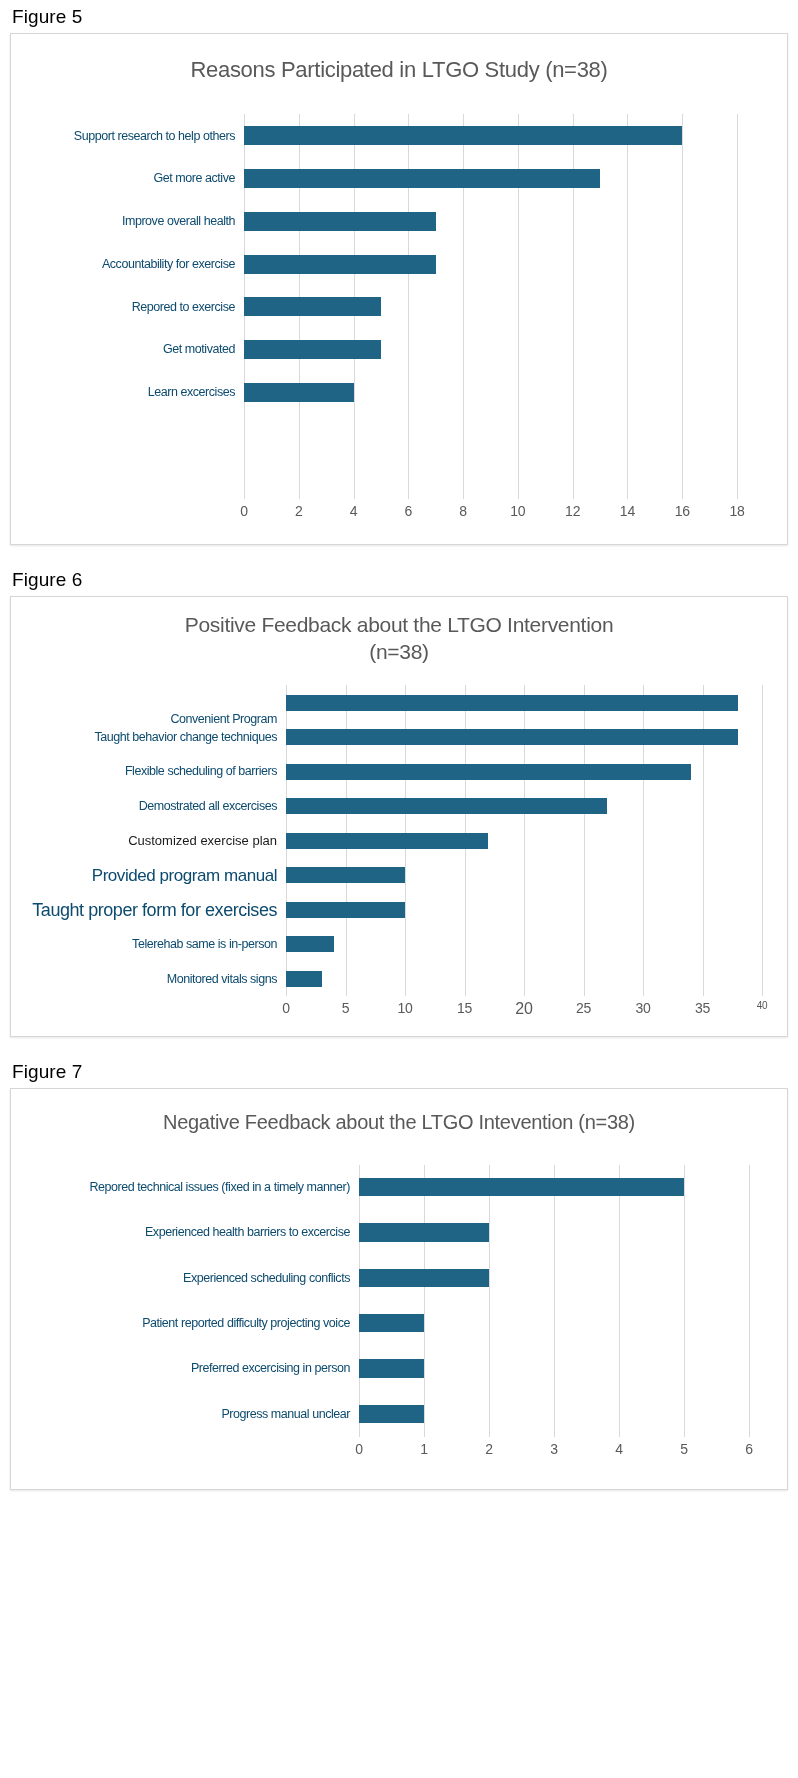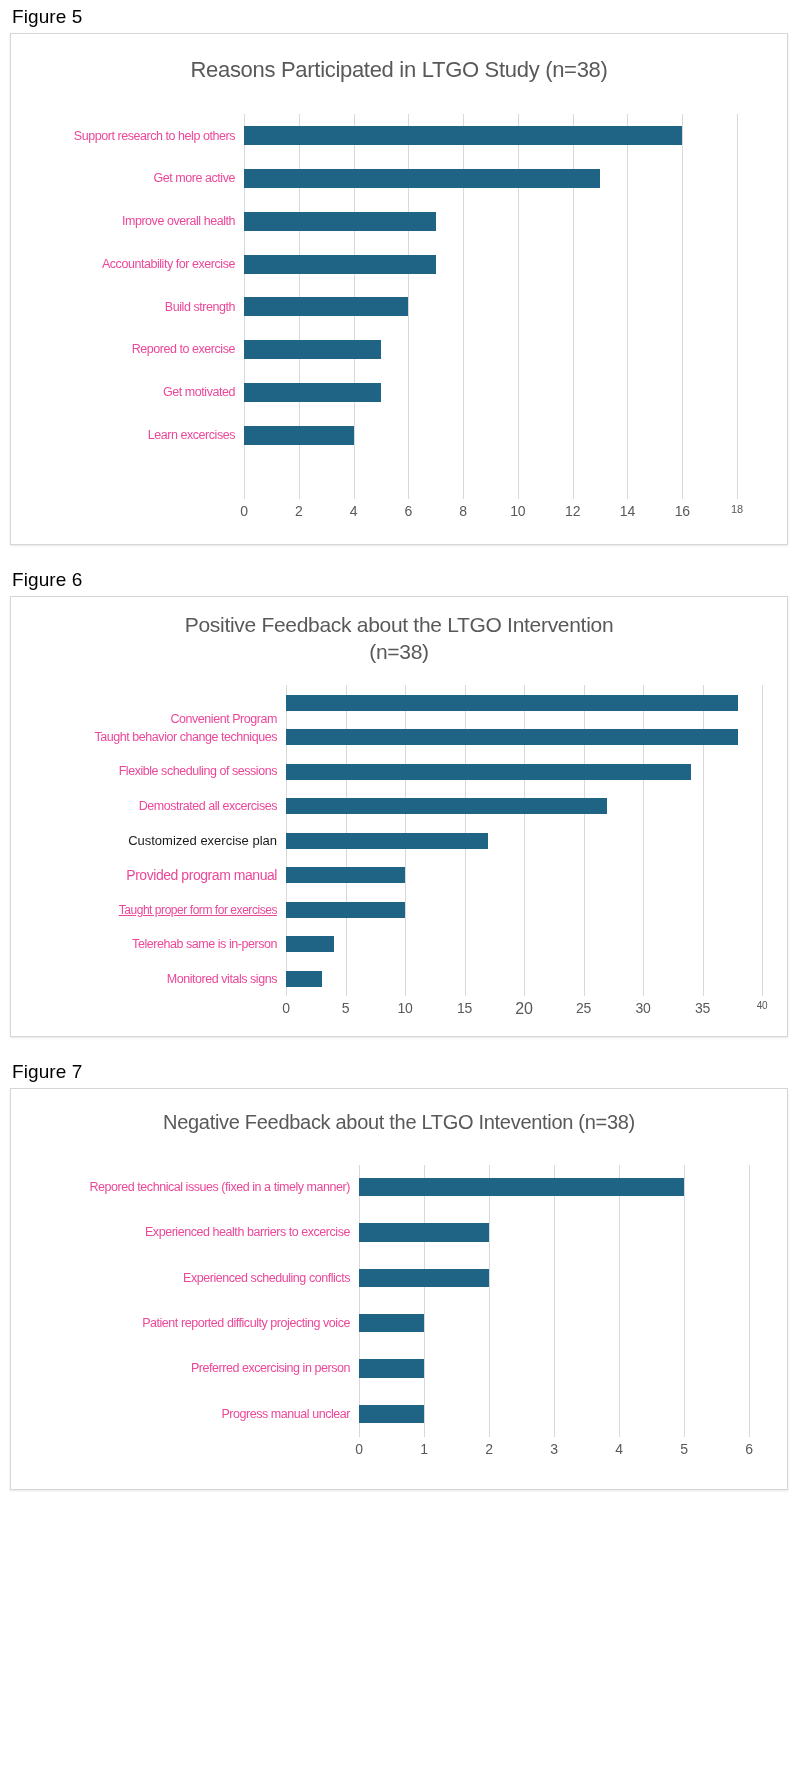--- a/index.html
+++ b/index.html
@@ -77,21 +77,21 @@
     position: relative;
     width: 100%;
     display: flex;
     align-items: center;
   }
   .cat-label {
     position: absolute;
     right: 100%;
     padding-right: 9px;
     text-align: right;
-    color: #ec4899;
+    color: #0c4a6e;
     white-space: nowrap;
     font-family: "Liberation Sans", sans-serif;
     letter-spacing: -0.45px;
     line-height: 1;
   }
   .cat-label.alt {
     color: #1a1a1a;
     letter-spacing: 0px;
     font-size: 12.5px;
   }
@@ -148,24 +148,20 @@
             </div>
             <div class="row" style="height: 11.1111%;">
               <div class="cat-label" style="font-size: 12.5px;">Improve overall health</div>
               <div class="bar" style="background: rgb(31, 99, 133); width: 38.8889%; height: 44%;"></div>
             </div>
             <div class="row" style="height: 11.1111%;">
               <div class="cat-label" style="font-size: 12.5px;">Accountability for exercise</div>
               <div class="bar" style="background: rgb(31, 99, 133); width: 38.8889%; height: 44%;"></div>
             </div>
             <div class="row" style="height: 11.1111%;">
-              <div class="cat-label" style="font-size: 12.5px;">Build strength</div>
-              <div class="bar" style="background: rgb(31, 99, 133); width: 33.3333%; height: 44%;"></div>
-            </div>
-            <div class="row" style="height: 11.1111%;">
               <div class="cat-label" style="font-size: 12.5px;">Repored to exercise</div>
               <div class="bar" style="background: rgb(31, 99, 133); width: 27.7778%; height: 44%;"></div>
             </div>
             <div class="row" style="height: 11.1111%;">
               <div class="cat-label" style="font-size: 12.5px;">Get motivated</div>
               <div class="bar" style="background: rgb(31, 99, 133); width: 27.7778%; height: 44%;"></div>
             </div>
             <div class="row" style="height: 11.1111%;">
               <div class="cat-label" style="font-size: 12.5px;">Learn excercises</div>
               <div class="bar" style="background: rgb(31, 99, 133); width: 22.2222%; height: 44%;"></div>
@@ -175,21 +171,21 @@
       <div class="axis" id="fig5-axis">
           <div class="tick-label" style="left: 0%; font-size: 14px;">0</div>
           <div class="tick-label" style="left: 11.1111%; font-size: 14px;">2</div>
           <div class="tick-label" style="left: 22.2222%; font-size: 14px;">4</div>
           <div class="tick-label" style="left: 33.3333%; font-size: 14px;">6</div>
           <div class="tick-label" style="left: 44.4444%; font-size: 14px;">8</div>
           <div class="tick-label" style="left: 55.5556%; font-size: 14px;">10</div>
           <div class="tick-label" style="left: 66.6667%; font-size: 14px;">12</div>
           <div class="tick-label" style="left: 77.7778%; font-size: 14px;">14</div>
           <div class="tick-label" style="left: 88.8889%; font-size: 14px;">16</div>
-          <div class="tick-label" style="left: 100%; font-size: 11px;">18</div>
+          <div class="tick-label" style="left: 100%; font-size: 14px;">18</div>
         </div>
     </div>
   </div>
 
   <div class="figure-caption" style="margin-top:24px;">Figure 6</div>
   <div class="figure-box" id="fig6-box" style="height:441px;">
     <div class="chart-title" style="font-size:21px; padding-top:14px;">
       <div>Positive Feedback about the LTGO Intervention</div>
       <div>(n=38)</div>
     </div>
@@ -209,37 +205,37 @@
           <div class="rows">
             <div class="row" style="height: 11.1111%;">
               <div class="cat-label" style="font-size: 12.5px; margin-top: 33px;">Convenient Program</div>
               <div class="bar" style="background: rgb(31, 99, 133); width: 95%; height: 46%;"></div>
             </div>
             <div class="row" style="height: 11.1111%;">
               <div class="cat-label" style="font-size: 12.5px;">Taught behavior change techniques</div>
               <div class="bar" style="background: rgb(31, 99, 133); width: 95%; height: 46%;"></div>
             </div>
             <div class="row" style="height: 11.1111%;">
-              <div class="cat-label" style="font-size: 12.5px;">Flexible scheduling of sessions</div>
+              <div class="cat-label" style="font-size: 12.5px;">Flexible scheduling of barriers</div>
               <div class="bar" style="background: rgb(31, 99, 133); width: 85%; height: 46%;"></div>
             </div>
             <div class="row" style="height: 11.1111%;">
               <div class="cat-label" style="font-size: 12.5px;">Demostrated all excercises</div>
               <div class="bar" style="background: rgb(31, 99, 133); width: 67.5%; height: 46%;"></div>
             </div>
             <div class="row" style="height: 11.1111%;">
               <div class="cat-label alt" style="font-size: 13px;">Customized exercise plan</div>
               <div class="bar" style="background: rgb(31, 99, 133); width: 42.5%; height: 46%;"></div>
             </div>
             <div class="row" style="height: 11.1111%;">
-              <div class="cat-label" style="font-size: 14px;">Provided program manual</div>
+              <div class="cat-label" style="font-size: 17px;">Provided program manual</div>
               <div class="bar" style="background: rgb(31, 99, 133); width: 25%; height: 46%;"></div>
             </div>
             <div class="row" style="height: 11.1111%;">
-              <div class="cat-label" style="font-size: 12px; text-decoration: underline;">Taught proper form for exercises</div>
+              <div class="cat-label" style="font-size: 18px;">Taught proper form for exercises</div>
               <div class="bar" style="background: rgb(31, 99, 133); width: 25%; height: 46%;"></div>
             </div>
             <div class="row" style="height: 11.1111%;">
               <div class="cat-label" style="font-size: 12.5px;">Telerehab same is in-person</div>
               <div class="bar" style="background: rgb(31, 99, 133); width: 10%; height: 46%;"></div>
             </div>
             <div class="row" style="height: 11.1111%;">
               <div class="cat-label" style="font-size: 12.5px;">Monitored vitals signs</div>
               <div class="bar" style="background: rgb(31, 99, 133); width: 7.5%; height: 46%;"></div>
             </div>

